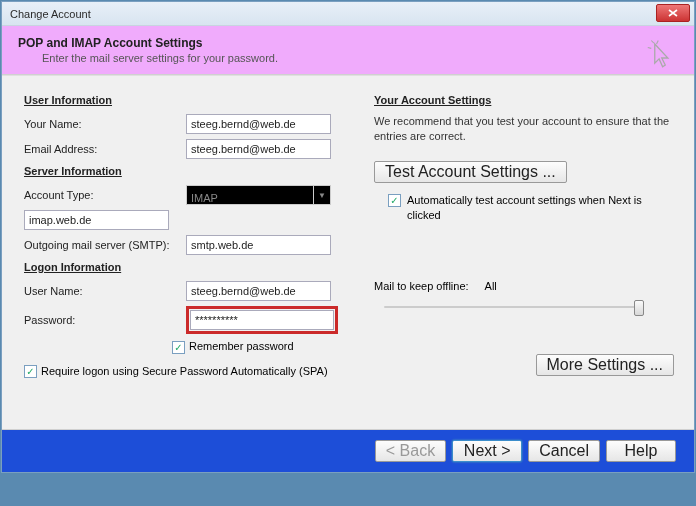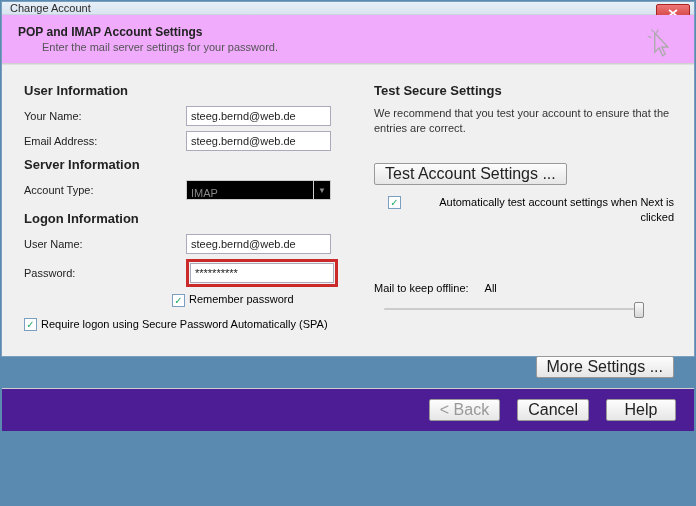--- a/index.html
+++ b/index.html
@@ -9,21 +9,21 @@
     font-size: 11px;
     background: #5a8ab0;
     width: 696px;
     height: 506px;
     overflow: hidden;
   }
   .window {
     background: #f0f0f0;
     border: 1px solid #7a9fc0;
     width: 694px;
-    height: 356px;
+    height: 472px;
     margin: 1px;
     display: flex;
     flex-direction: column;
   }
   .titlebar {
     background: linear-gradient(#e8f0f8, #d8e4f0);
     height: 24px;
     display: flex;
     align-items: center;
     padding: 0 4px;
@@ -58,21 +58,21 @@
   }
   .content {
     flex: 1;
     padding: 18px 20px 10px 22px;
     display: flex;
     gap: 20px;
     border-top: 1px solid #e0e0e0;
   }
   .col-left { width: 330px; }
   .col-right { flex: 1; }
-  .section-title { font-weight: bold; font-size: 13px; color: #222; margin-bottom: 8px; margin-top: 6px; }
+  .section-title { font-weight: bold; font-size: 11px; color: #222; margin-bottom: 8px; margin-top: 6px; text-decoration: underline; }
   .section-title:first-child { margin-top: 0; }
   .field-row {
     display: flex;
     align-items: center;
     margin-bottom: 5px;
   }
   .field-label { width: 162px; color: #222; }
   .field-input {
     width: 145px;
     height: 20px;
@@ -118,21 +118,21 @@
     width: 13px; height: 13px;
     border: 1px solid #7a9fc0;
     background: #fff;
     display: inline-flex;
     align-items:center; justify-content:center;
     font-size: 10px; color: #2a6;
     cursor: pointer;
     flex-shrink: 0;
     margin-top: 1px;
   }
-  .right-desc { color: #333; margin-bottom: 26px; line-height: 1.4; }
+  .right-desc { color: #333; margin-bottom: 16px; line-height: 1.4; }
   .btn {
     height: 22px;
     padding: 0 10px;
     background: linear-gradient(#fdfdfd, #e6e6e6);
     border: 1px solid #999;
     border-radius: 2px;
     font-family: inherit;
     font-size: 16px;
     color: #222;
     cursor: pointer;
@@ -143,21 +143,21 @@
   }
   .btn.disabled { color: #999; }
   .btn.primary { border: 1px solid #3b8dcb; box-shadow: 0 0 2px #5aa; }
   .auto-test {
     display: flex;
     gap: 6px;
     margin-top: 10px;
     margin-left: 14px;
     align-items: flex-start;
   }
-  .auto-test-label { line-height: 1.35; text-align: right; }
+  .auto-test-label { line-height: 1.35; }
   .slider-section { margin-top: 58px; }
   .slider-row { display: flex; gap: 16px; align-items: center; margin-bottom: 6px; }
   .slider-track {
     position: relative;
     height: 18px;
     width: 260px;
     margin-left: 10px;
   }
   .slider-track .line {
     position:absolute; top:8px; left:0; right:0;
@@ -168,22 +168,22 @@
     width:10px; height:16px;
     background:linear-gradient(#fafafa,#d8d8d8);
     border:1px solid #888; border-radius:2px;
   }
   .more-settings-wrap { text-align: right; margin-top: 38px; }
   .footer {
     border-top: 1px solid #d0d0d0;
     padding: 10px 18px;
     display: flex;
     justify-content: flex-end;
-    gap: 17px;
-    background: #4c1d95;
+    gap: 6px;
+    background: #1d4ed8;
   }
   .spa-row { margin-top: 10px; }
   .spa-text { line-height: 1.35; }
 </style>
 </head>
 <body>
 
 <div class="window">
 
   <div class="titlebar">
@@ -223,20 +223,25 @@
       <div class="section-title">Server Information</div>
 
       <div class="field-row">
         <div class="field-label">Account Type:</div>
         <div class="dropdown-wrap">
           <span>IMAP</span>
           <div class="dropdown-btn">▼</div>
         </div>
       </div>
       <div class="field-row">
+        <input class="field-input" value="imap.web.de" style="">
+      </div>
+      <div class="field-row">
+        <div class="field-label">Outgoing mail server (SMTP):</div>
+        <input class="field-input" value="smtp.web.de" style="">
       </div>
 
       <div class="section-title">Logon Information</div>
 
       <div class="field-row">
         <div class="field-label">User Name:</div>
         <input class="field-input" value="steeg.bernd@web.de" style="">
       </div>
       <div class="field-row">
         <div class="field-label">Password:</div>
@@ -250,21 +255,21 @@
         <span>Remember password</span>
       </div>
 
       <div class="checkbox-row spa-row">
         <span class="chk">✓</span>
         <span class="spa-text">Require logon using Secure Password Automatically (SPA)</span>
       </div>
     </div>
 
     <div class="col-right">
-      <div class="section-title">Test Secure Settings</div>
+      <div class="section-title">Your Account Settings</div>
       <div class="right-desc">We recommend that you test your account to ensure that the entries are correct.</div>
 
       <button class="btn" style="min-width:150px">Test Account Settings ...</button>
 
       <div class="auto-test">
         <span class="chk">✓</span>
         <span class="auto-test-label">Automatically test account settings when Next is clicked</span>
       </div>
 
       <div class="slider-section">
@@ -280,17 +285,18 @@
 
       <div class="more-settings-wrap">
         <button class="btn" style="min-width:110px">More Settings ...</button>
       </div>
     </div>
 
   </div>
 
   <div class="footer">
     <button class="btn disabled">&lt; Back</button>
+    <button class="btn primary">Next &gt;</button>
     <button class="btn">Cancel</button>
     <button class="btn">Help</button>
   </div>
 
 </div>
 
 </body></html>

